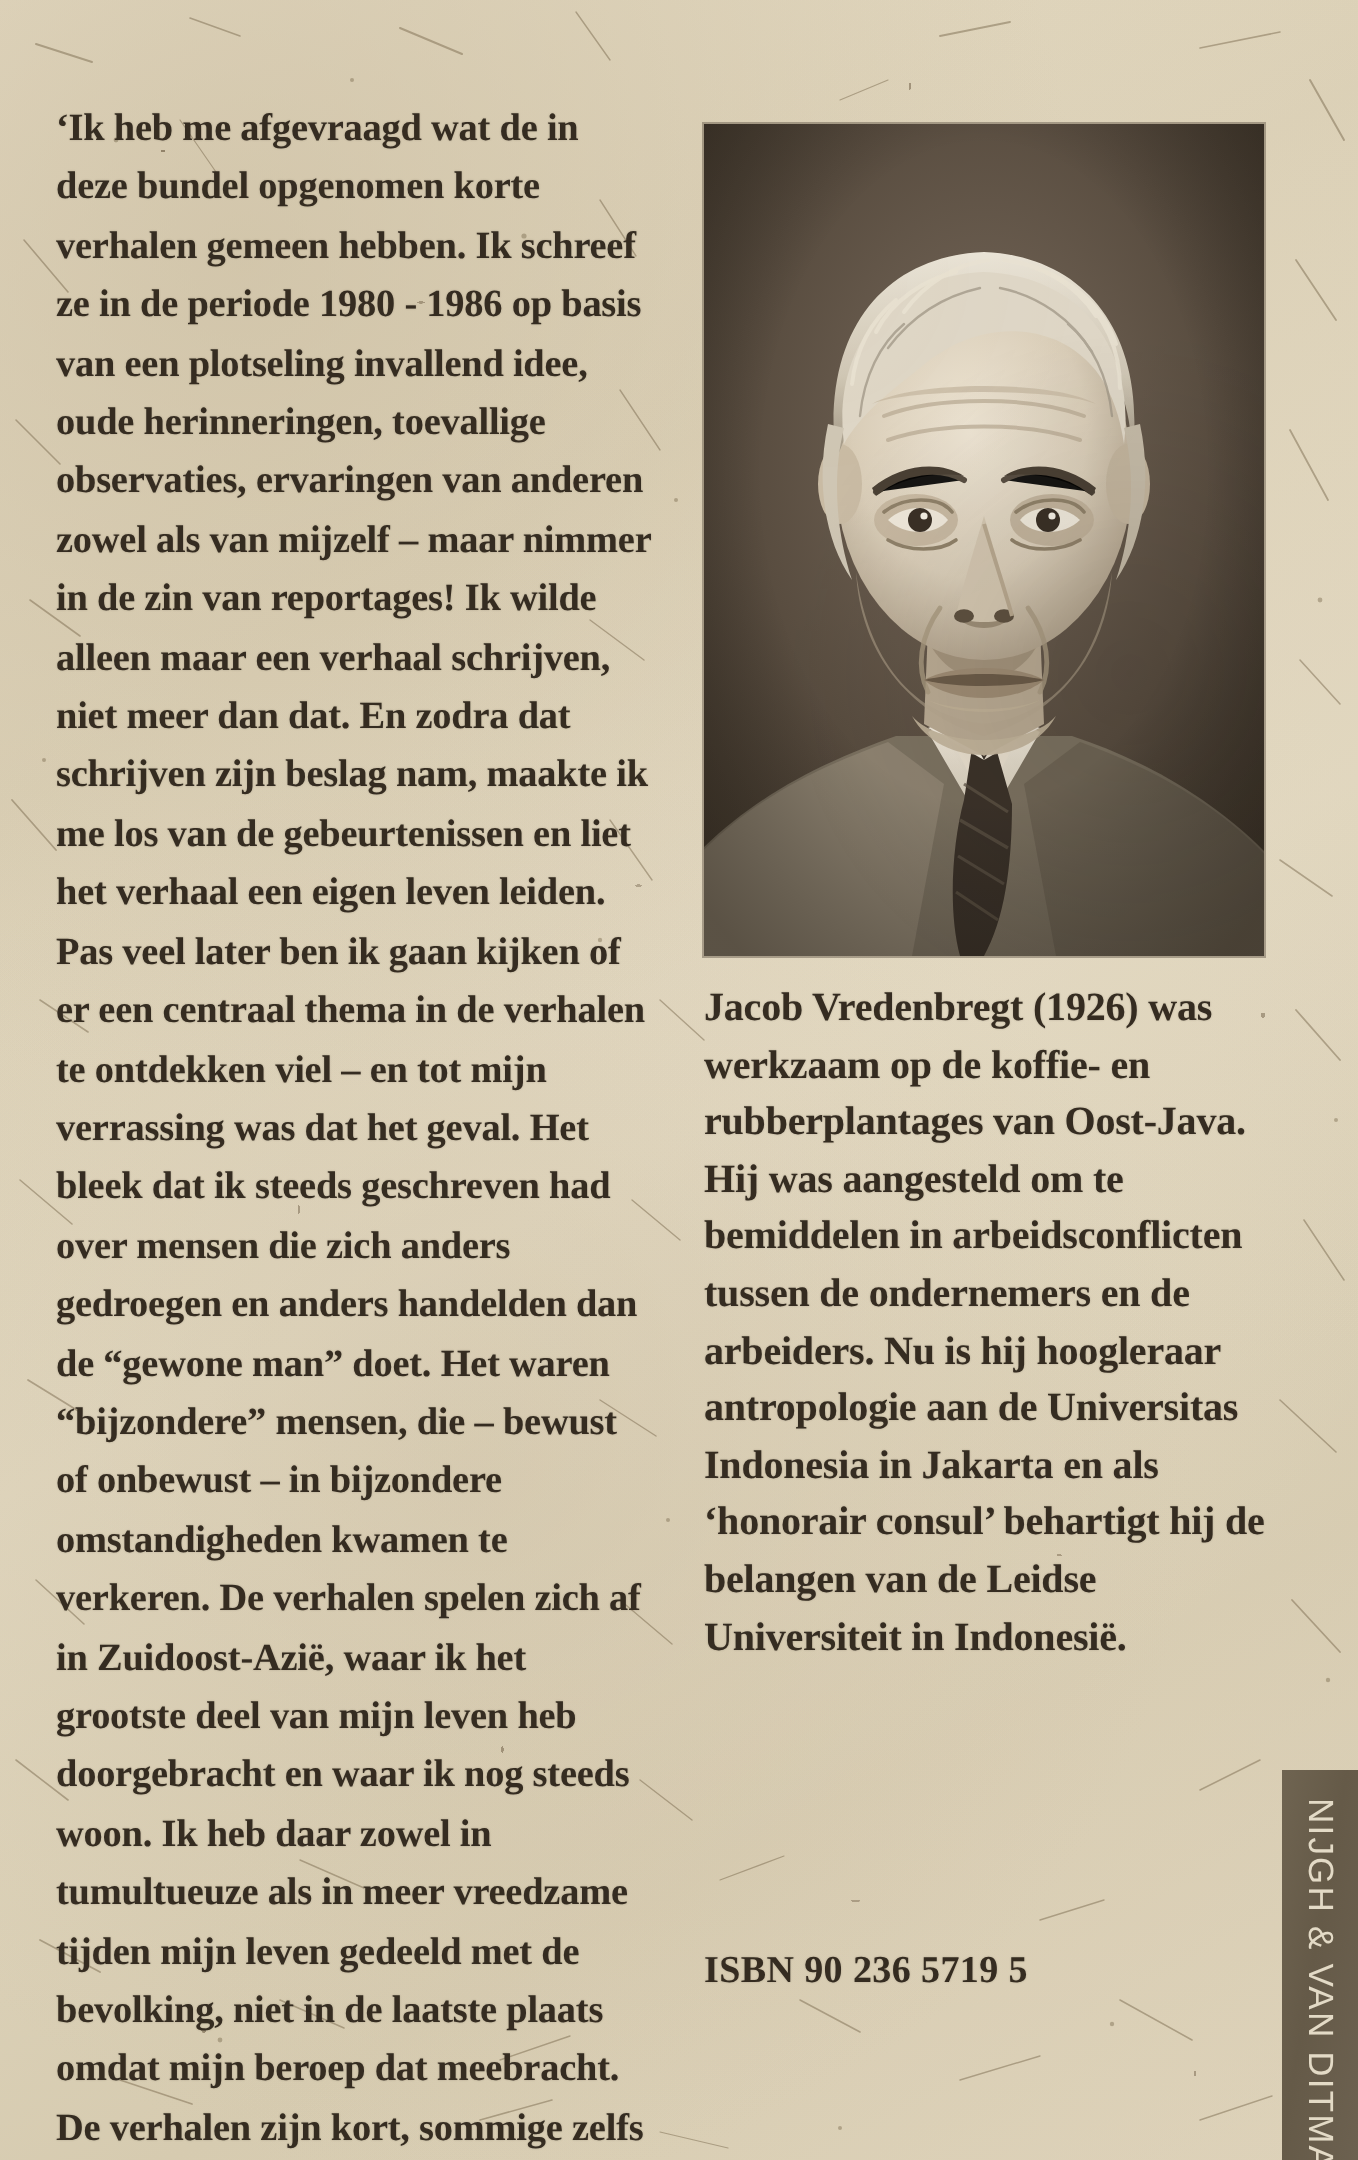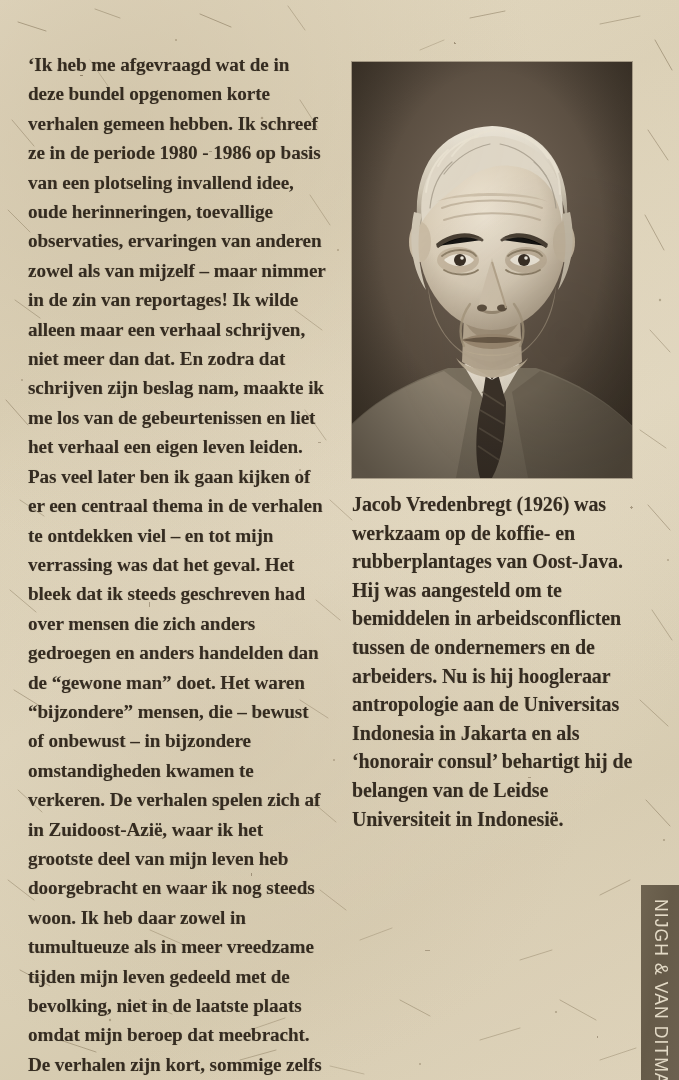--- a/index.html
+++ b/index.html
@@ -373,18 +373,19 @@
       </radialGradient>
     </svg>
     <div class="photo-grain"></div>
   </div>
 
   <div class="bio">
     <p>Jacob Vredenbregt (1926) was werkzaam op de koffie- en rubberplantages van Oost-Java. Hij was aangesteld om te bemiddelen in arbeidsconflicten tussen de ondernemers en de arbeiders. Nu is hij hoogleraar antropologie aan de Universitas Indonesia in Jakarta en als ‘honorair consul’ behartigt hij de belangen van de Leidse Universiteit in Indonesië.</p>
   </div>
 
 
+  <div class="isbn">ISBN 90 236 5719 5</div>
 
   <div class="publisher-strip">
     <span class="label">NIJGH &amp; VAN DITMAR</span>
   </div>
 
 </div>
 
 </body></html>

